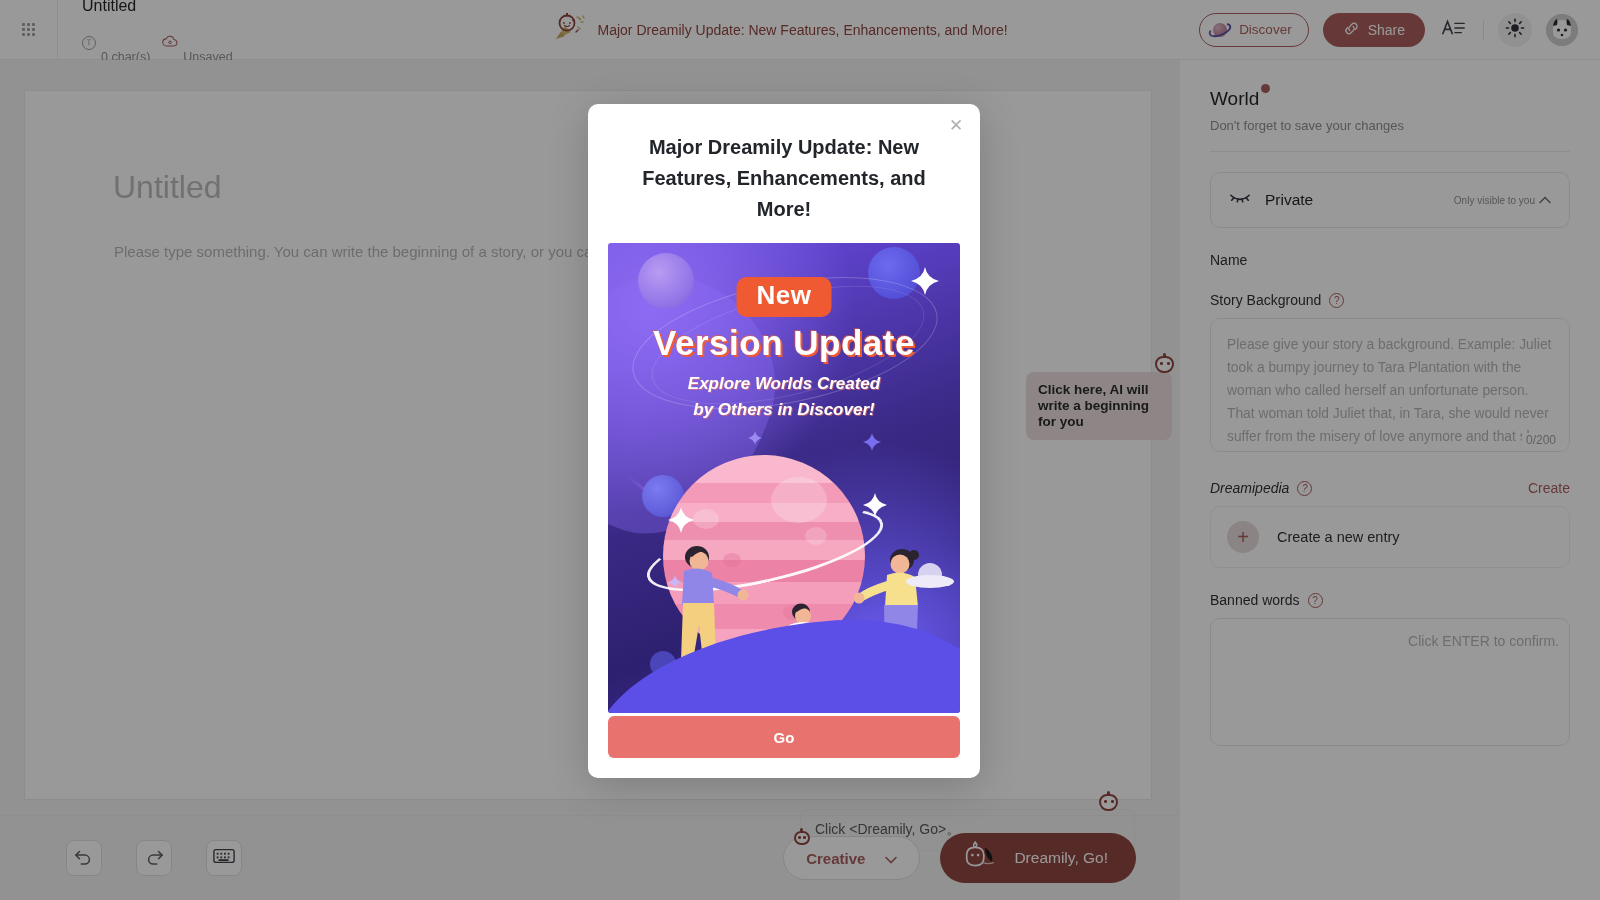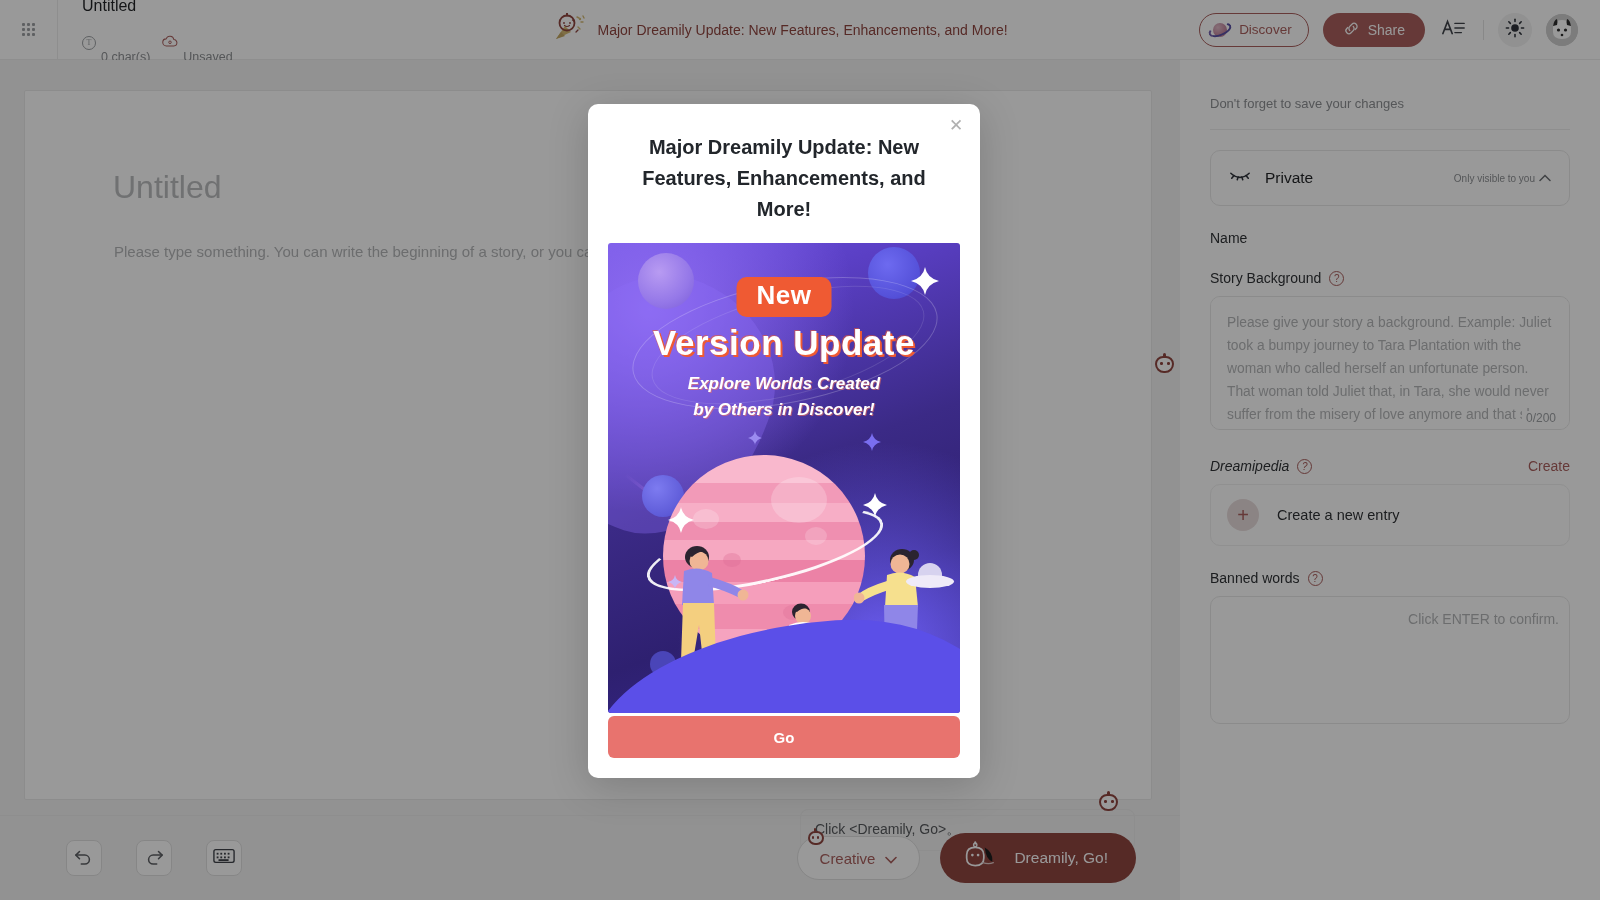--- a/index.html
+++ b/index.html
@@ -116,23 +116,23 @@
     position: absolute; left: 0; top: 755px; width: 1180px; height: 85px;
     border-top: 1px solid #ececec; display: flex; align-items: center;
   }
   .tool-sq {
     width: 36px; height: 36px; border: 1px solid #e0e0e0; border-radius: 8px;
     display: flex; align-items: center; justify-content: center; cursor: pointer; background: #fff;
   }
   .botbar-left { display: flex; gap: 34px; padding-left: 66px; }
   .botbar-right { margin-left: auto; display: flex; align-items: center; gap: 20px; padding-right: 44px; position: relative; }
   .btn-creative {
-    display: flex; align-items: center; gap: 10px; height: 44px; padding: 0 22px;
+    display: flex; align-items: center; gap: 20px; height: 44px; padding: 0 22px;
     border: 1px solid #e0e0e0; border-radius: 22px; background: #fff;
-    color: #d9534f; font-size: 15px; font-weight: normal; cursor: pointer; position: relative;
+    color: #d9534f; font-size: 15px; font-weight: bold; cursor: pointer; position: relative;
   }
   .creative-bot { position: absolute; left: 8px; top: -9px; }
   .btn-dreamily {
     display: flex; align-items: center; gap: 14px; height: 50px; padding: 0 28px 0 20px;
     border-radius: 25px; background: #c0392f; color: #fff; font-size: 15.5px;
     border: none; cursor: pointer;
   }
 
   
   .sidebar {
@@ -444,20 +444,21 @@
           </svg>
         </div>
       </div>
     </div>
 
     <div class="main">
       <div class="paper">
         <div class="paper-title">Untitled</div>
         <div class="paper-ph">Please type something. You can write the beginning of a story, or you can write the description of a character.</div>
 
+        <div class="tip-ai">Click here, AI will write a beginning for you</div>
         <span class="bot-ico" style="left:1128px; top:262px;">
           <span class="bant"></span>
             <span class="bhead"></span>
           <span class="beye" style="left:7px;"></span>
             <span class="beye" style="left:14px;"></span>
         </span>
 
         <div class="tip-go">Click &lt;Dreamily, Go&gt;。</div>
         <span class="bot-ico" style="left:1072px; top:700px;">
           <span class="bant"></span>
@@ -532,20 +533,26 @@
                 <path d="M24 22 q6 2 11 0" stroke="#f0c6c3" stroke-width="1.4" fill="none" stroke-linecap="round"></path>
               </svg>
             </span>
             <span>Dreamily, Go!</span>
           </div>
         </div>
       </div>
     </div>
 
     <div class="sidebar">
+      <div class="sb-title-row">
+        <div class="sb-title">
+          <span>World</span>
+          <span class="sb-dot"></span>
+        </div>
+      </div>
       <div class="sb-sub">Don't forget to save your changes</div>
       <div class="sb-hr"></div>
 
       <div class="privacy-box">
         <div class="privacy-left">
           <span>
             <svg width="22" height="14" viewBox="0 0 24 14">
               <path d="M2 4 q10 9 20 0" fill="none" stroke="#2b3340" stroke-width="1.7" stroke-linecap="round"></path>
               <path d="M3 9.5 L5.5 6.5" stroke="#2b3340" stroke-width="1.7" stroke-linecap="round"></path>
               <path d="M21 9.5 L18.5 6.5" stroke="#2b3340" stroke-width="1.7" stroke-linecap="round"></path>

